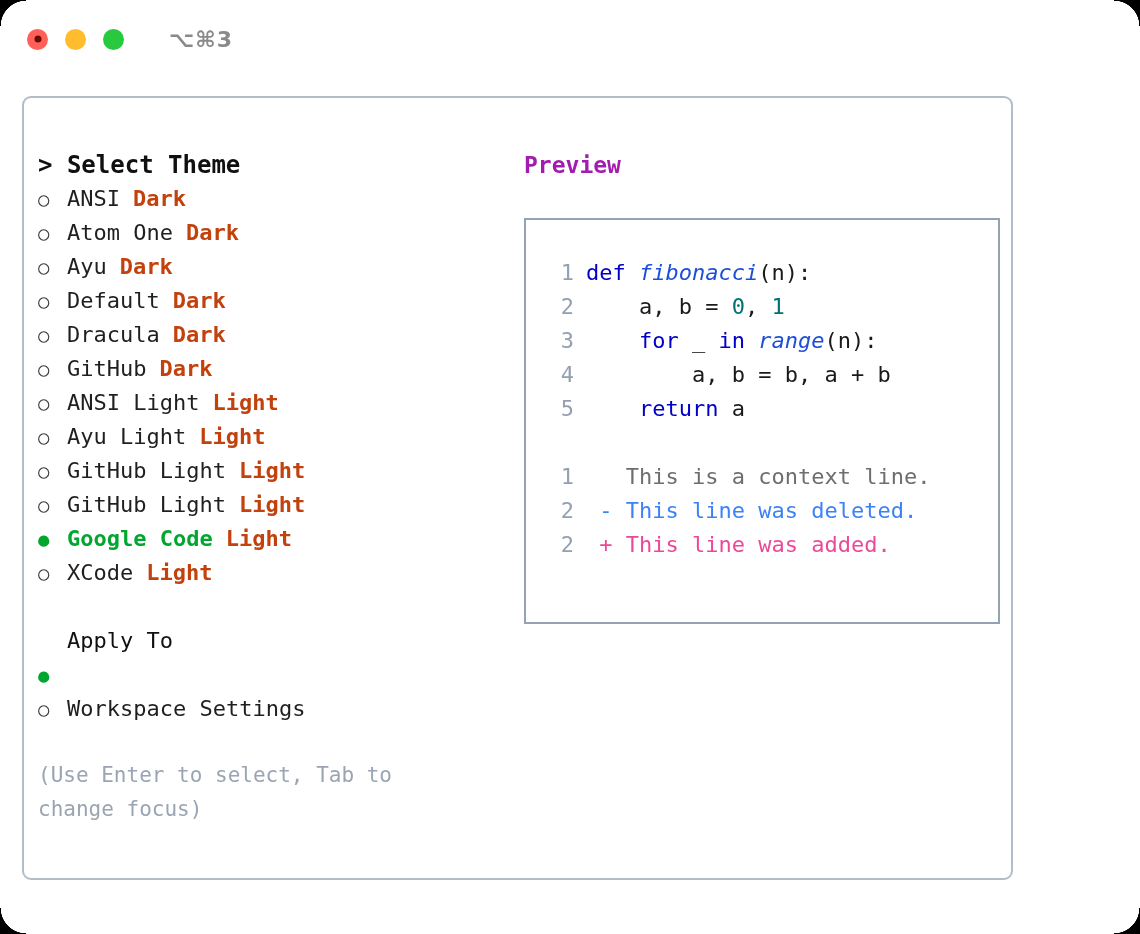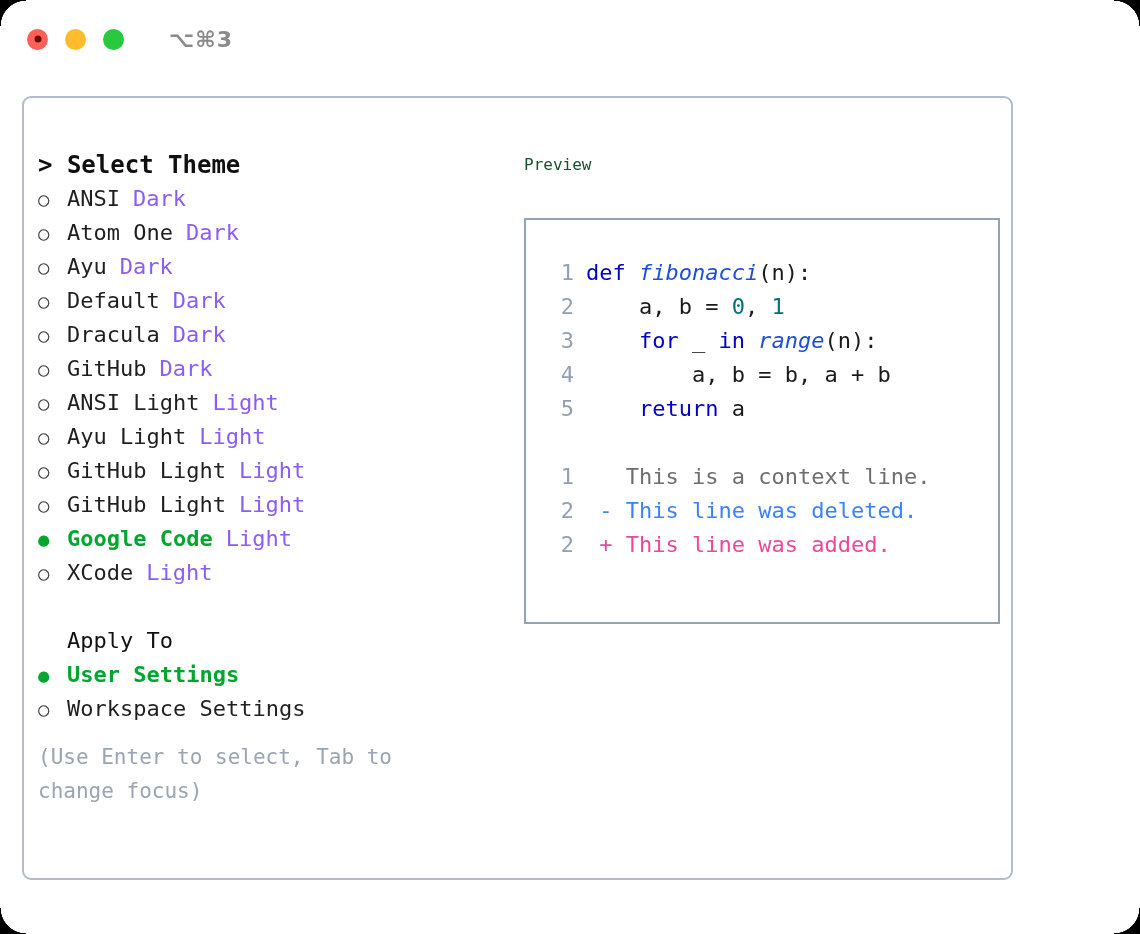--- a/index.html
+++ b/index.html
@@ -129,53 +129,54 @@
     flex: 0 0 29px;
     font-size: 19px;
     line-height: 34px;
     color: #3c3c3c;
     display: block;
   }
   .bullet.on { color: #00a62e; }
   .opt-label { color: #1f1f1f; }
   .opt-row.sel .opt-label { color: #00a62e; font-weight: bold; }
   .opt-tag {
-    color: #8b5cf6;
+    color: #c2410c;
     margin-left: 13px;
+    font-weight: bold;
   }
 
   .group-gap { height: 34px; }
   .group-title {
     font-size: 22px;
     color: #101010;
     line-height: 34px;
     height: 34px;
     padding-left: 29px;
     white-space: pre;
   }
 
   .hint {
-    margin-top: 14px;
+    margin-top: 32px;
     font-size: 21px;
     line-height: 34px;
     color: #9aa4b3;
     width: 410px;
     white-space: normal;
   }
 
   
   .col-right {
     flex: 1 1 auto;
     padding-left: 21px;
     padding-top: 2px;
   }
   .preview-header {
-    font-size: 16px;
-    font-weight: 400;
-    color: #14532d;
+    font-size: 23px;
+    font-weight: 700;
+    color: #a21caf;
     line-height: 34px;
     white-space: pre;
   }
   .preview-box {
     margin-top: 36px;
     width: 476px;
     height: 406px;
     border: 2px solid #95a2b3;
     box-sizing: border-box;
     background: #ffffff;
@@ -235,21 +236,21 @@
           <div class="opt-row"><span class="bullet">○</span><span class="opt-label">Ayu Light</span><span class="opt-tag">Light</span></div>
           <div class="opt-row"><span class="bullet">○</span><span class="opt-label">GitHub Light</span><span class="opt-tag">Light</span></div>
           <div class="opt-row"><span class="bullet">○</span><span class="opt-label">GitHub Light</span><span class="opt-tag">Light</span></div>
           <div class="opt-row sel"><span class="bullet on">●</span><span class="opt-label">Google Code</span><span class="opt-tag">Light</span></div>
           <div class="opt-row"><span class="bullet">○</span><span class="opt-label">XCode</span><span class="opt-tag">Light</span></div>
         </div>
 
       <div class="group-gap"></div>
       <div class="group-title">Apply To</div>
       <div id="apply-options">
-          <div class="opt-row sel"><span class="bullet on">●</span><span class="opt-label">User Settings</span></div>
+          <div class="opt-row sel"><span class="bullet on">●</span></div>
           <div class="opt-row"><span class="bullet">○</span><span class="opt-label">Workspace Settings</span></div>
         </div>
 
       <div class="hint">(Use Enter to select, Tab to change focus)</div>
     </div>
 
     <div class="col-right">
       <div class="preview-header">Preview</div>
       <div class="preview-box">
         <div id="code-block">

